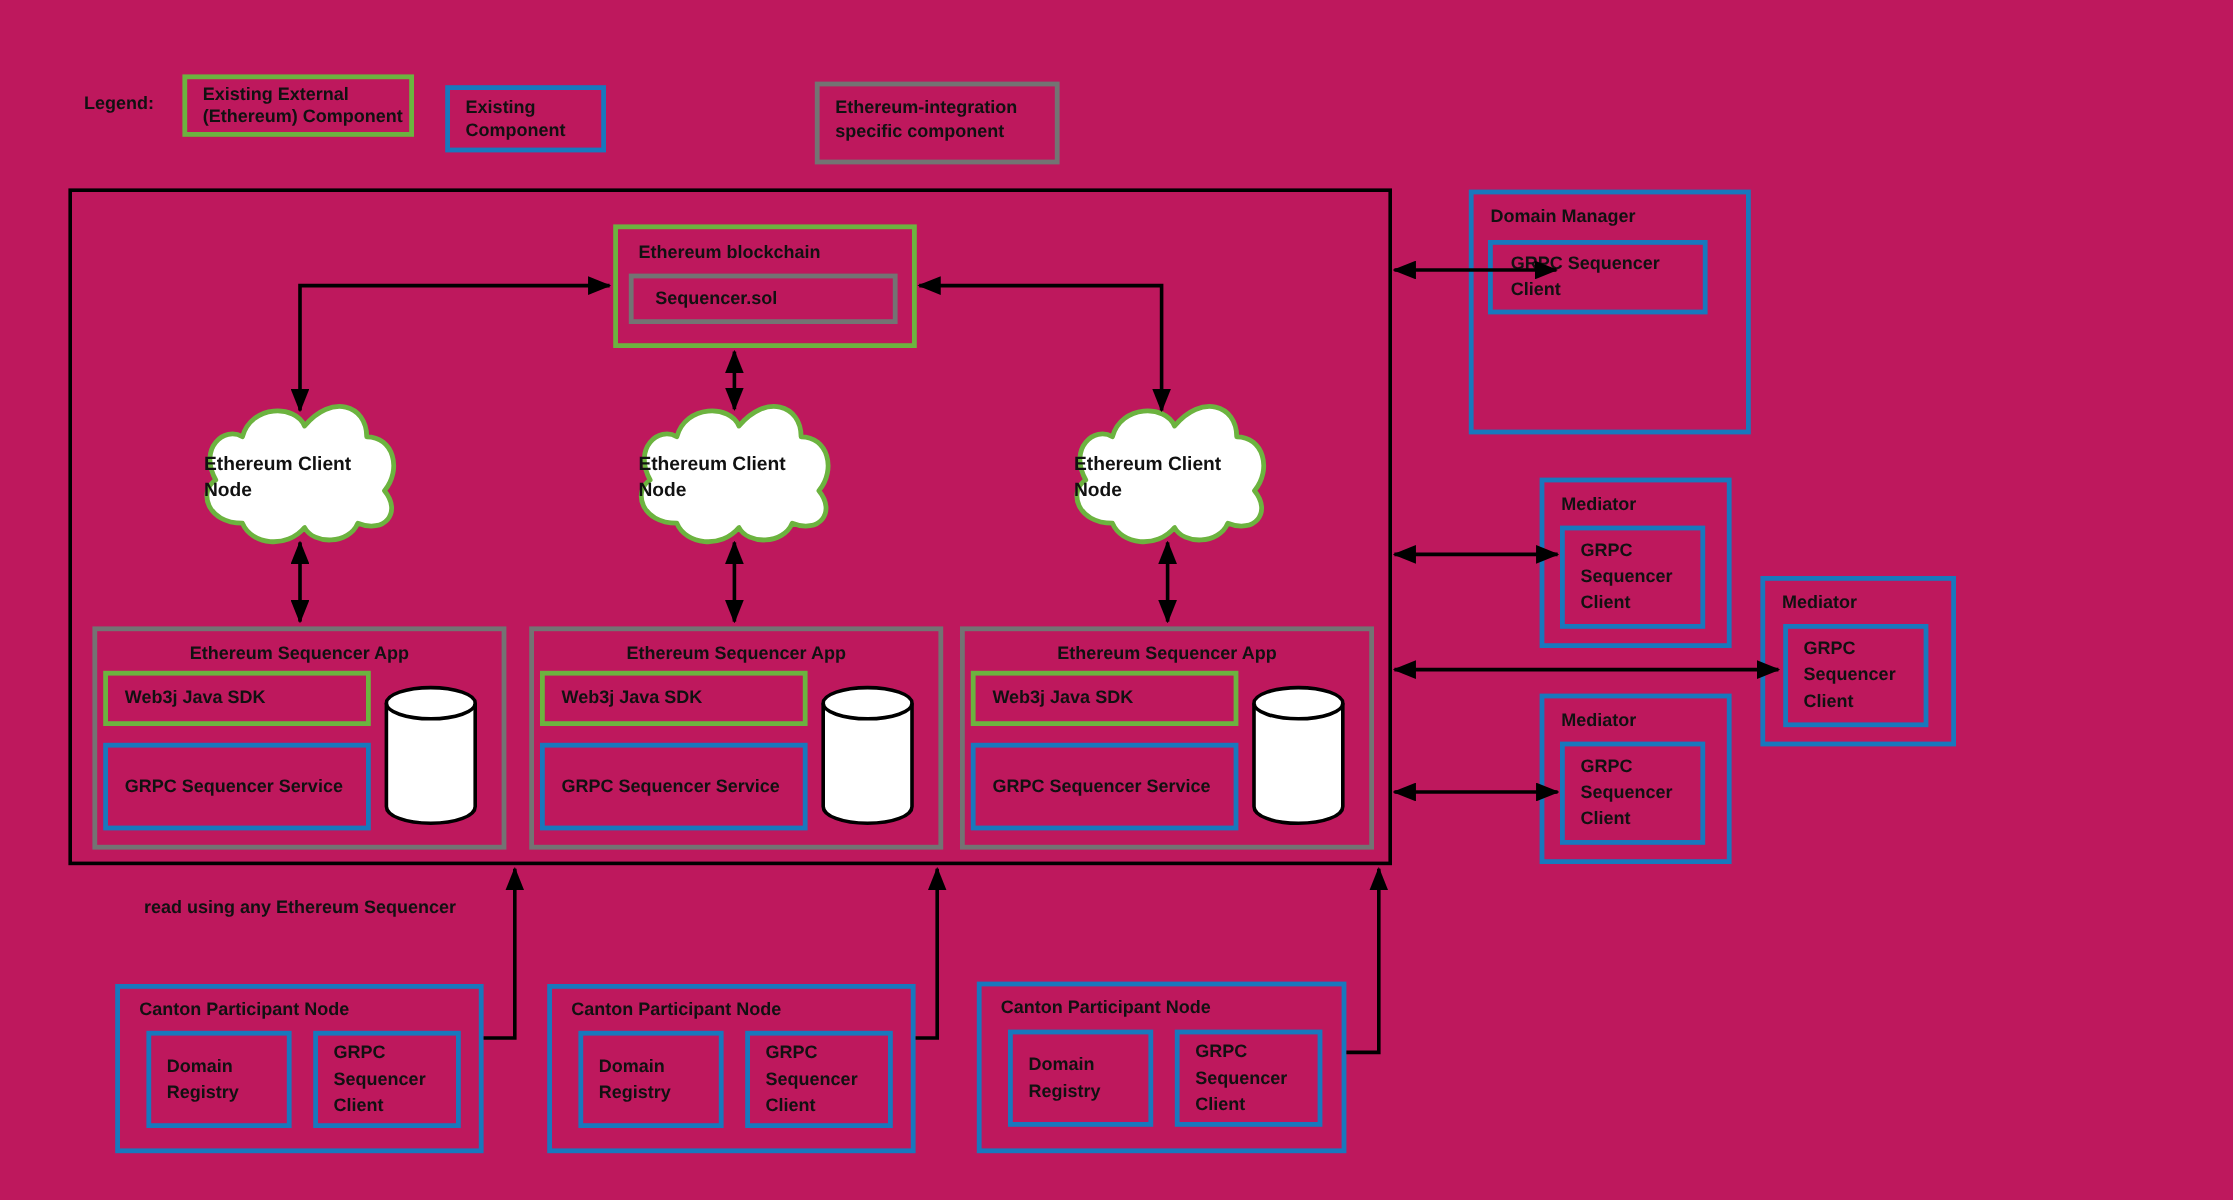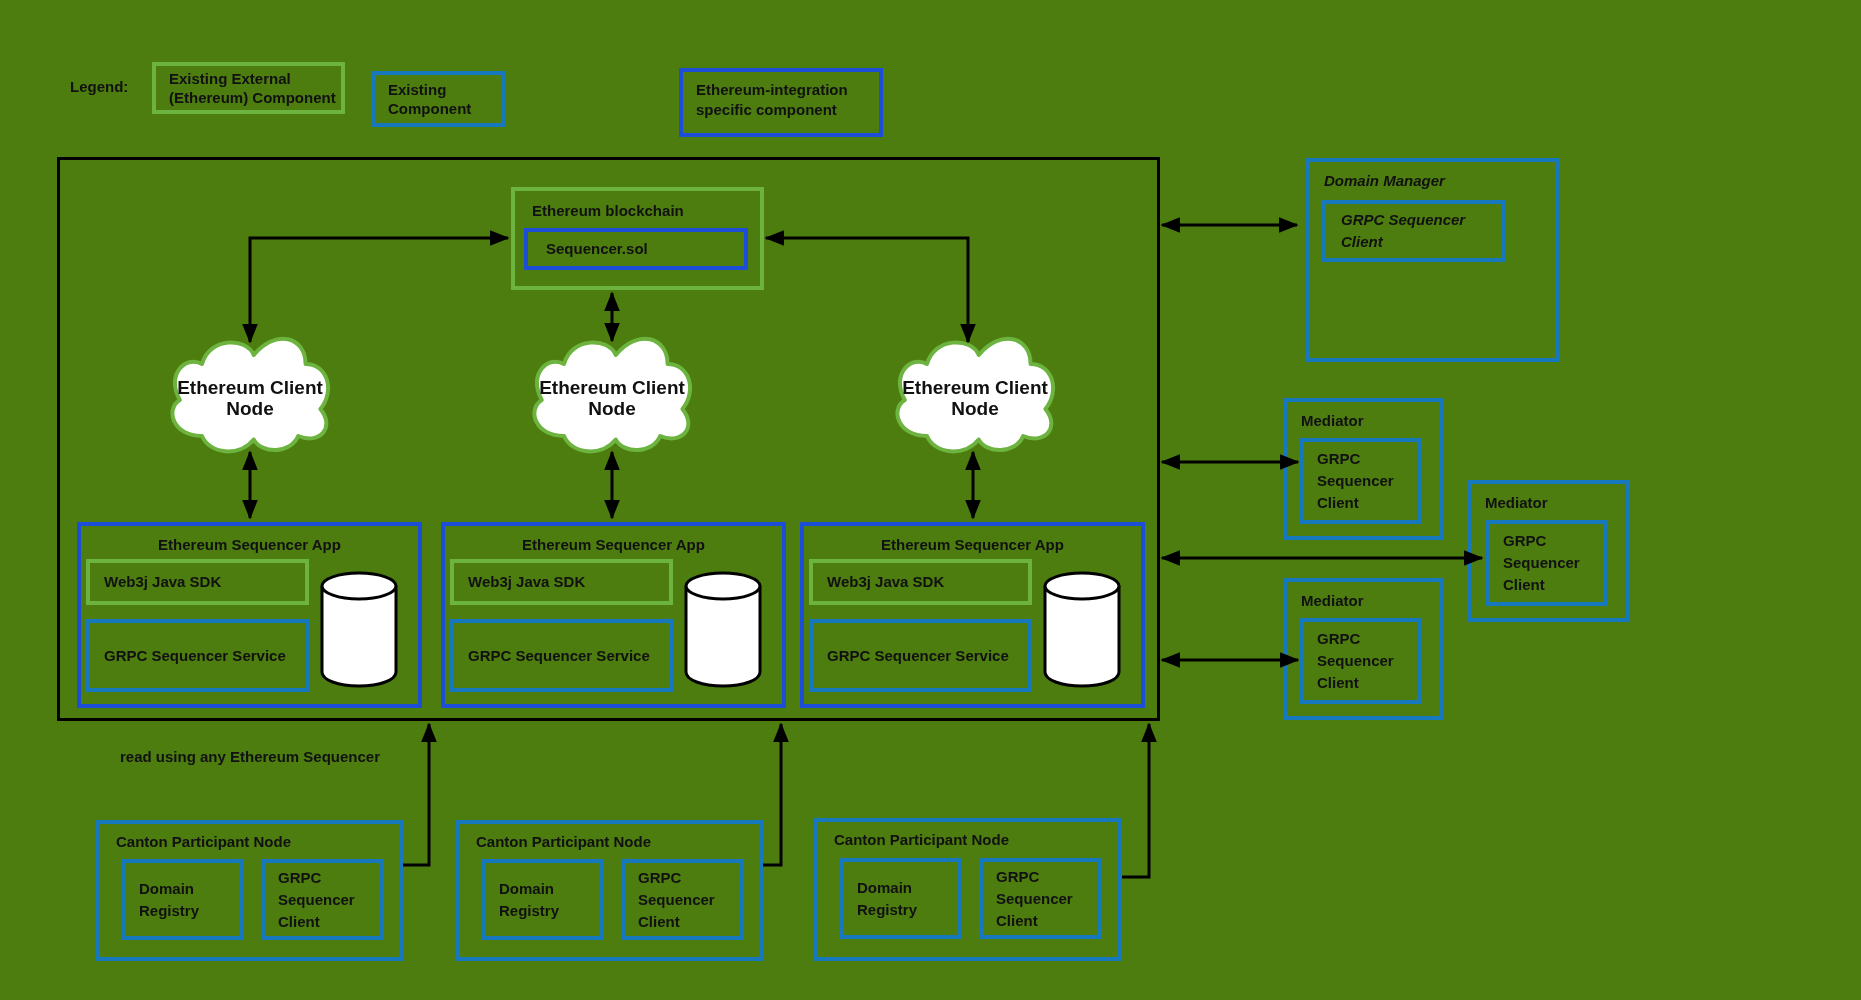--- a/index.html
+++ b/index.html
@@ -1,31 +1,31 @@
 <!DOCTYPE html>
 <html><head>
 <meta charset="utf-8">
 <style>
   html,body{margin:0;padding:0;background:#fff;}
-  #canvas{position:relative;width:1861px;height:1000px;background:#4d7c0f;overflow:hidden;
+  #canvas{position:relative;width:1861px;height:1000px;background:#be185d;overflow:hidden;
           font-family:"Liberation Sans","DejaVu Sans",sans-serif;color:#111;}
   .box{position:absolute;box-sizing:border-box;background:transparent;}
   .b-green{border:4px solid #6cb33f;}
   .b-blue{border:4px solid #1878bd;}
-  .b-red{border:4px solid #1d4ed8;}
+  .b-red{border:4px solid #737373;}
   .b-black{border:3px solid #000;}
   .txt{font-weight:bold;font-size:15px;line-height:22px;color:#111;}
   .abs{position:absolute;}
   .vcenter{display:flex;flex-direction:column;justify-content:center;}
   .hcenter{text-align:center;}
   svg{position:absolute;left:0;top:0;pointer-events:none;}
   #shape-layer{z-index:1;}
   .content{z-index:2;}
   #arrow-layer{z-index:3;}
-  .cloud-label{position:absolute;z-index:2;font-weight:bold;font-size:19px;line-height:21px;text-align:center;}
+  .cloud-label{position:absolute;z-index:2;font-weight:bold;font-size:16px;line-height:21px;text-align:left;}
 </style>
 </head>
 <body>
 
 <div id="canvas">
 
   <svg id="shape-layer" width="1861" height="1000">
     <defs>
       <path id="cloudShape" d="M 25 60 C 5 60 0 45 10 40 C 0 25 15 15 25 20 C 30 5 55 5 60 15 C 75 0 95 5 95 20 C 110 20 115 35 105 45 C 115 55 105 65 90 60 C 85 70 65 70 60 62 C 50 72 30 70 25 60 Z" fill="#ffffff" stroke="#6cb33f" stroke-width="4" stroke-linejoin="round" vector-effect="non-scaling-stroke"></path>
       <g id="cylShape">
@@ -86,21 +86,21 @@
   <div class="box b-red content" style="left:800px;top:522px;width:345px;height:186px;">
     <div class="txt hcenter" style="margin-top:8px;">Ethereum Sequencer App</div>
     <div class="box b-green vcenter" style="left:5px;top:33px;width:223px;height:46px;">
       <div class="txt" style="padding-left:14px;">Web3j Java SDK</div>
     </div>
     <div class="box b-blue vcenter" style="left:5px;top:93px;width:223px;height:73px;">
       <div class="txt" style="padding-left:14px;">GRPC Sequencer Service</div>
     </div>
   </div>
 
-  <div class="box b-blue content" style="left:1306px;top:158px;width:253px;height:204px;font-style:italic;">
+  <div class="box b-blue content" style="left:1224px;top:158px;width:235px;height:204px;">
     <div class="txt" style="padding:8px 0 0 14px;">Domain Manager</div>
     <div class="box b-blue vcenter" style="left:12px;top:38px;width:183px;height:62px;">
       <div class="txt" style="padding-left:15px;">GRPC Sequencer Client</div>
     </div>
   </div>
 
   <div class="box b-blue content" style="left:1283px;top:398px;width:160px;height:142px;">
     <div class="txt" style="padding:8px 0 0 14px;">Mediator</div>
     <div class="box b-blue vcenter" style="left:13px;top:36px;width:121px;height:86px;">
       <div class="txt" style="padding-left:13px;">GRPC Sequencer Client</div>

